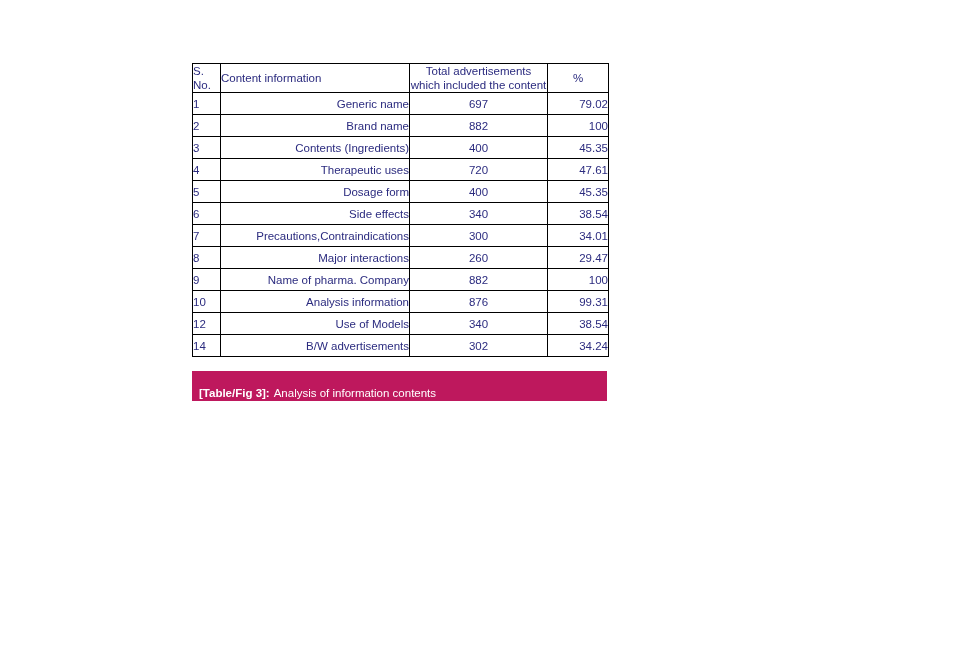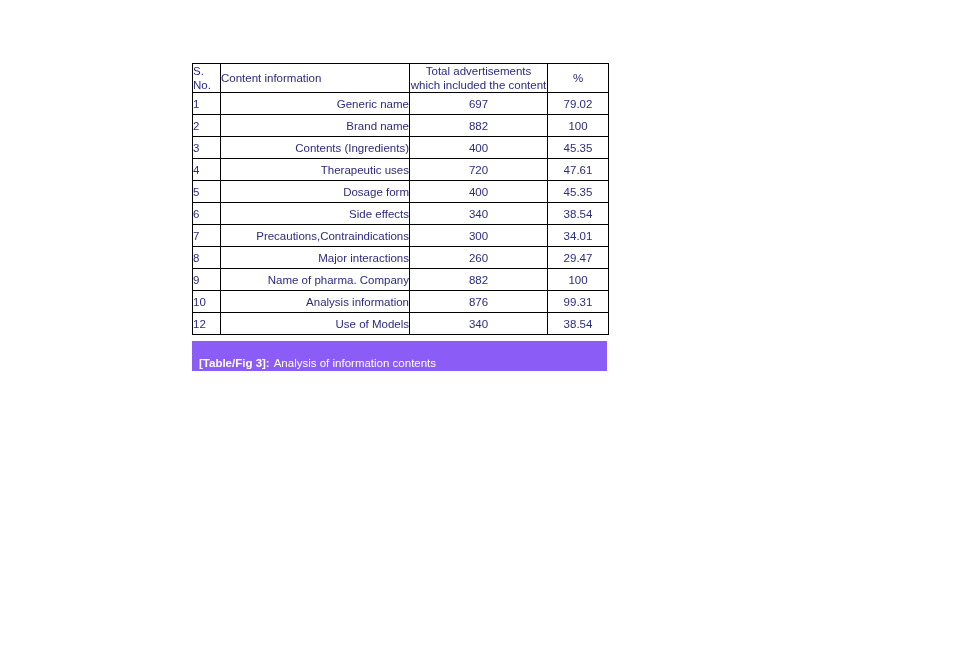--- a/index.html
+++ b/index.html
@@ -78,31 +78,31 @@
     line-height: 1.05;
   }
   td.c-name {
     text-align: right;
     padding-left: 6px;
   }
   td.c-total {
     text-align: center;
   }
   td.c-pct {
-    text-align: center;
+    text-align: right;
     padding-left: 6px;
   }
   #caption-bar {
     box-sizing: border-box;
     width: 415px;
-    background: #8b5cf6;
+    background: #be185d;
     color: #ffffff;
     font-size: 11.5px;
     padding: 20px 0 7px 7px;
-    margin-top: 6px;
+    margin-top: 14px;
     height: 30px;
     display: flex;
     align-items: center;
   }
   #caption-bar .cap-label {
     font-weight: bold;
     margin-right: 4px;
     white-space: nowrap;
   }
   #caption-bar .cap-text {
@@ -190,20 +190,26 @@
           <td class="c-name">Analysis information</td>
           <td class="c-total">876</td>
           <td class="c-pct">99.31</td>
         </tr>
         <tr>
           <td class="c-sno">12</td>
           <td class="c-name">Use of Models</td>
           <td class="c-total">340</td>
           <td class="c-pct">38.54</td>
         </tr>
+        <tr>
+          <td class="c-sno">14</td>
+          <td class="c-name">B/W advertisements</td>
+          <td class="c-total">302</td>
+          <td class="c-pct">34.24</td>
+        </tr>
       </tbody>
     </table>
 
     <div id="caption-bar">
       <span class="cap-label">[Table/Fig 3]:</span>
       <span class="cap-text">Analysis of information contents</span>
     </div>
 
   </div>
 </div>

